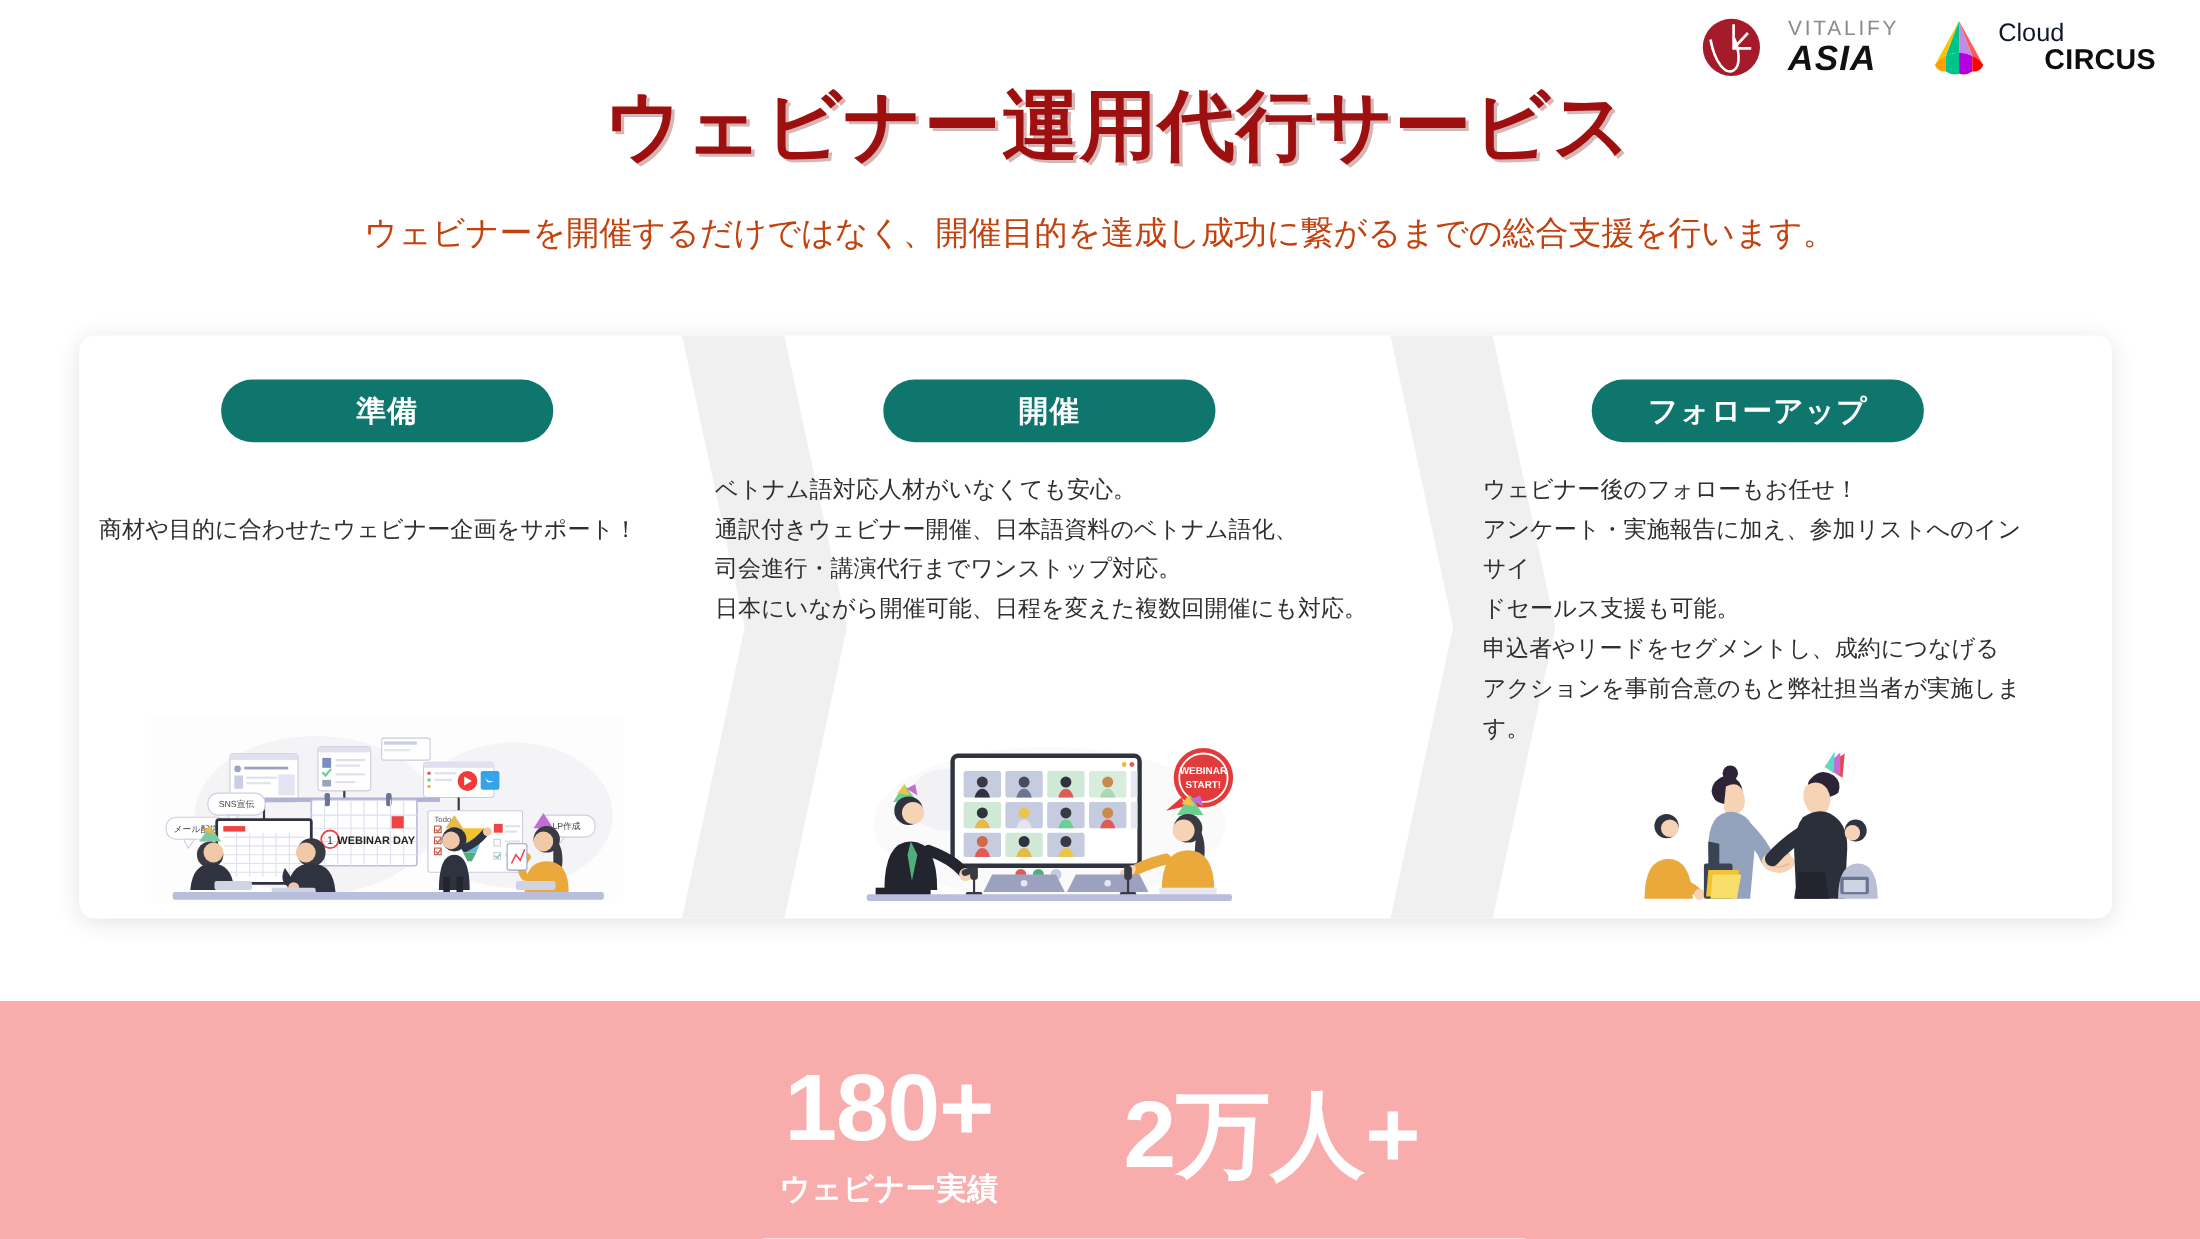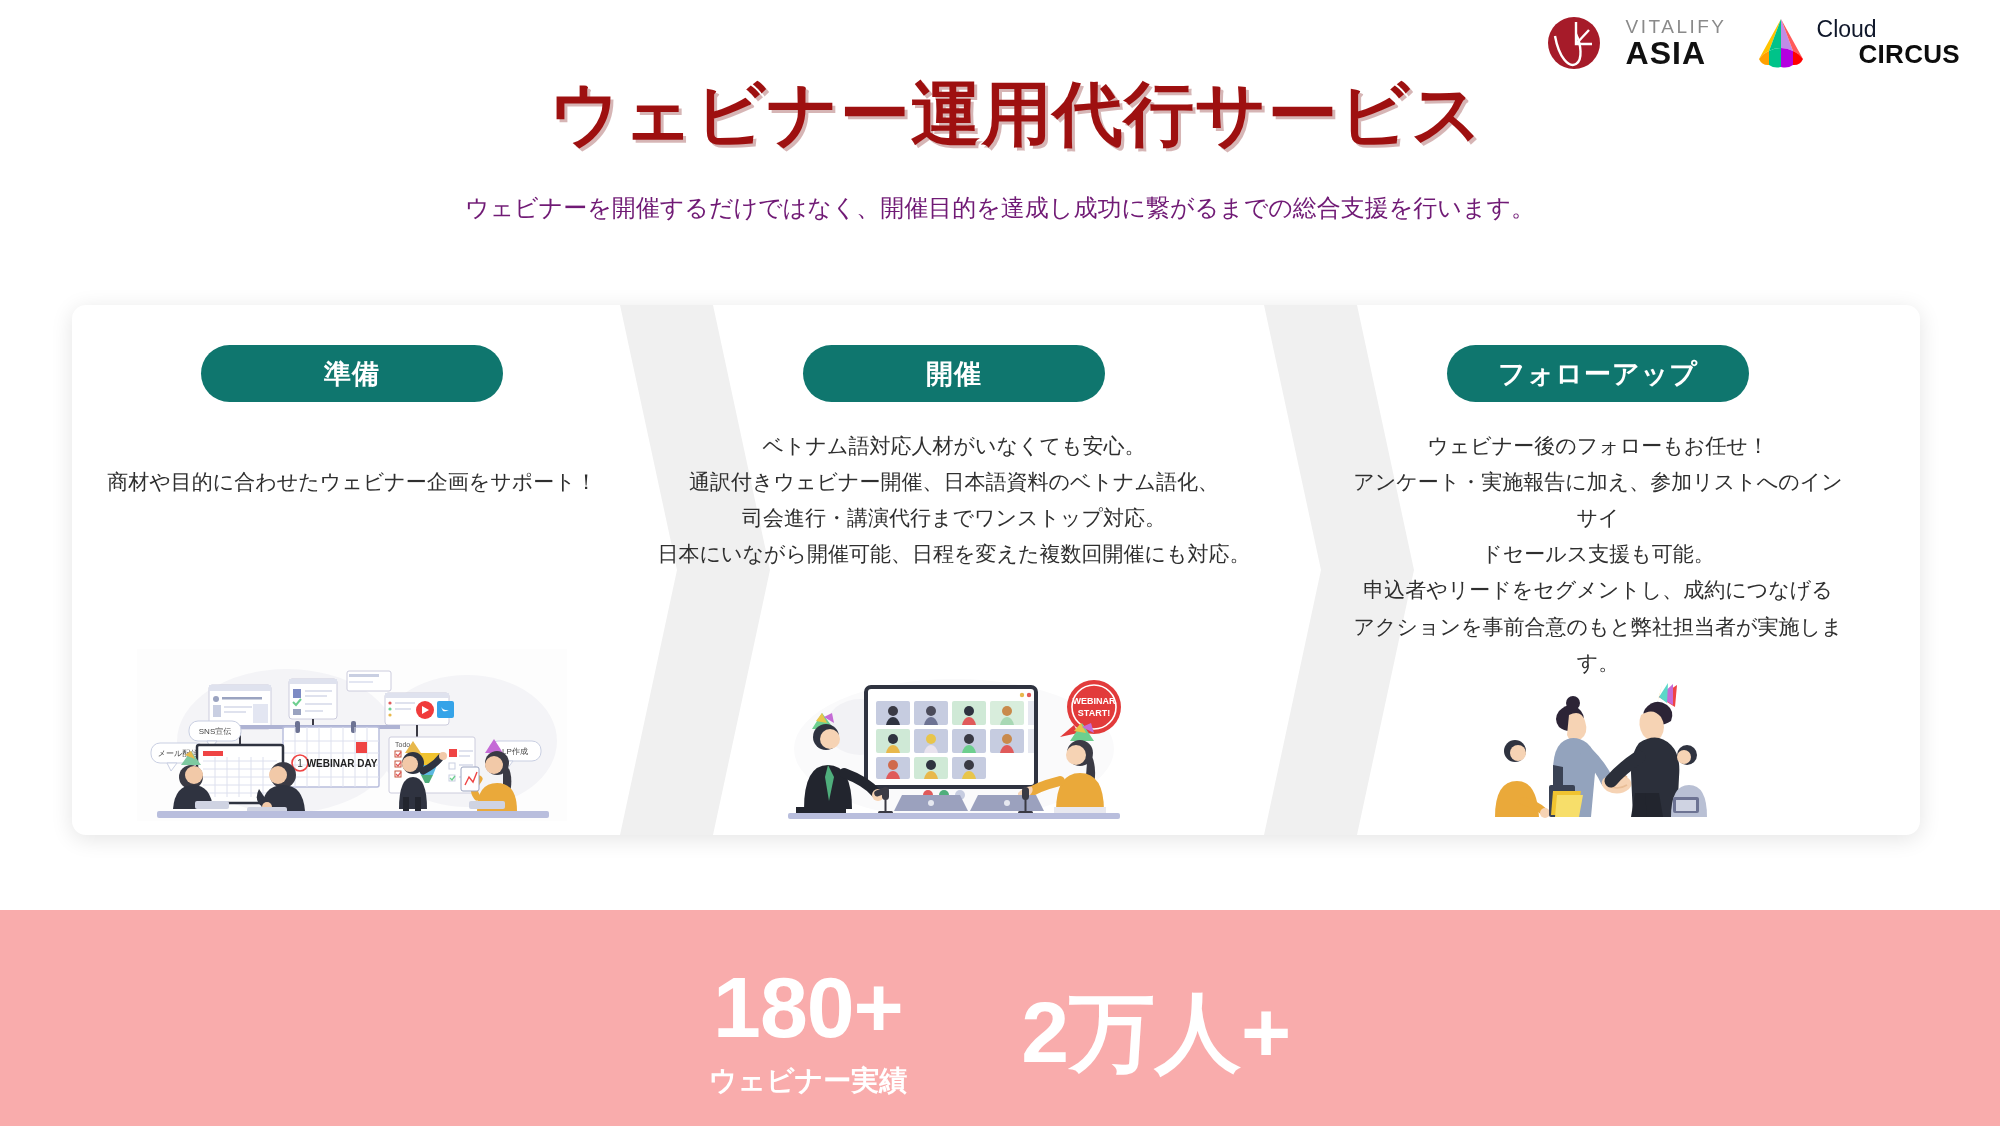--- a/index.html
+++ b/index.html
@@ -10,38 +10,38 @@
     font-family:"Liberation Sans","DejaVu Sans",sans-serif;
     color:#2b2b2b;
   }
 
   
   .logos{ position:absolute; top:14px; right:40px; display:flex; align-items:center; gap:26px; }
   .logo-va{ display:flex; align-items:center; gap:23px; }
   .va-mark{ width:58px; height:58px; position:relative; }
   .va-words{ display:flex; flex-direction:column; line-height:1; }
   .va-top{ font-size:19px; letter-spacing:2.5px; color:#8a8a8a; font-weight:400; }
-  .va-bot{ font-size:32px; letter-spacing:1px; color:#111; font-weight:700; margin-top:1px; }
+  .va-bot{ font-size:32px; letter-spacing:1px; color:#111; font-weight:700; margin-top:1px;font-style:italic; }
   .logo-cc{ display:flex; align-items:center; gap:8px; }
   .cc-mark{ width:56px; height:52px; }
   .cc-words{ display:flex; flex-direction:column; line-height:1.02; }
   .cc-top{ font-size:23px; color:#0f172a; font-weight:400; }
   .cc-bot{ font-size:26px; color:#0d0d0d; font-weight:700; letter-spacing:.3px;margin-left:42px; }
 
   
   .title{
     position:absolute; top:68px; left:0; width:100%;
     text-align:center; font-size:70px; font-weight:700;
     color:#9E1010; letter-spacing:1px;
     text-shadow:3px 3px 0 rgba(120,10,10,.30);
     padding-left:33px;
   }
   .subtitle{
     position:absolute; top:192px; left:0; width:100%;
-    text-align:center; font-size:24px; font-weight:500; color:#701a75;
+    text-align:center; font-size:30px; font-weight:500; color:#c2410c;
   }
 
   
   .panel{
     position:absolute; left:72px; top:305px;
     width:1848px; height:530px;
     background:#fff; border-radius:14px;
     box-shadow:0 4px 22px rgba(0,0,0,.11);
     overflow:hidden;
   }
@@ -59,21 +59,21 @@
   .col.col2{ flex:0 0 644px; }
   .col.col3{ flex:1 1 auto; }
 
   .pill{
     width:302px; height:57px; margin:0 auto;
     background:#0f766e; border-radius:30px;
     display:flex; align-items:center; justify-content:center;
     color:#fff; font-size:27px; font-weight:700; letter-spacing:1px;
   }
   .desc{
-    margin-top:26px; text-align:center;
+    margin-top:26px; text-align:left;
     font-size:21px; line-height:1.72; color:#2f2f2f;
     padding:0 18px;
   }
   .col1 .desc{ margin-top:62px; }
   .col3 .desc{ padding:0 72px; }
 
   .art{ position:absolute; bottom:14px; left:0; width:100%; display:flex; justify-content:center; }
 
   
   .scene{ position:relative; }

